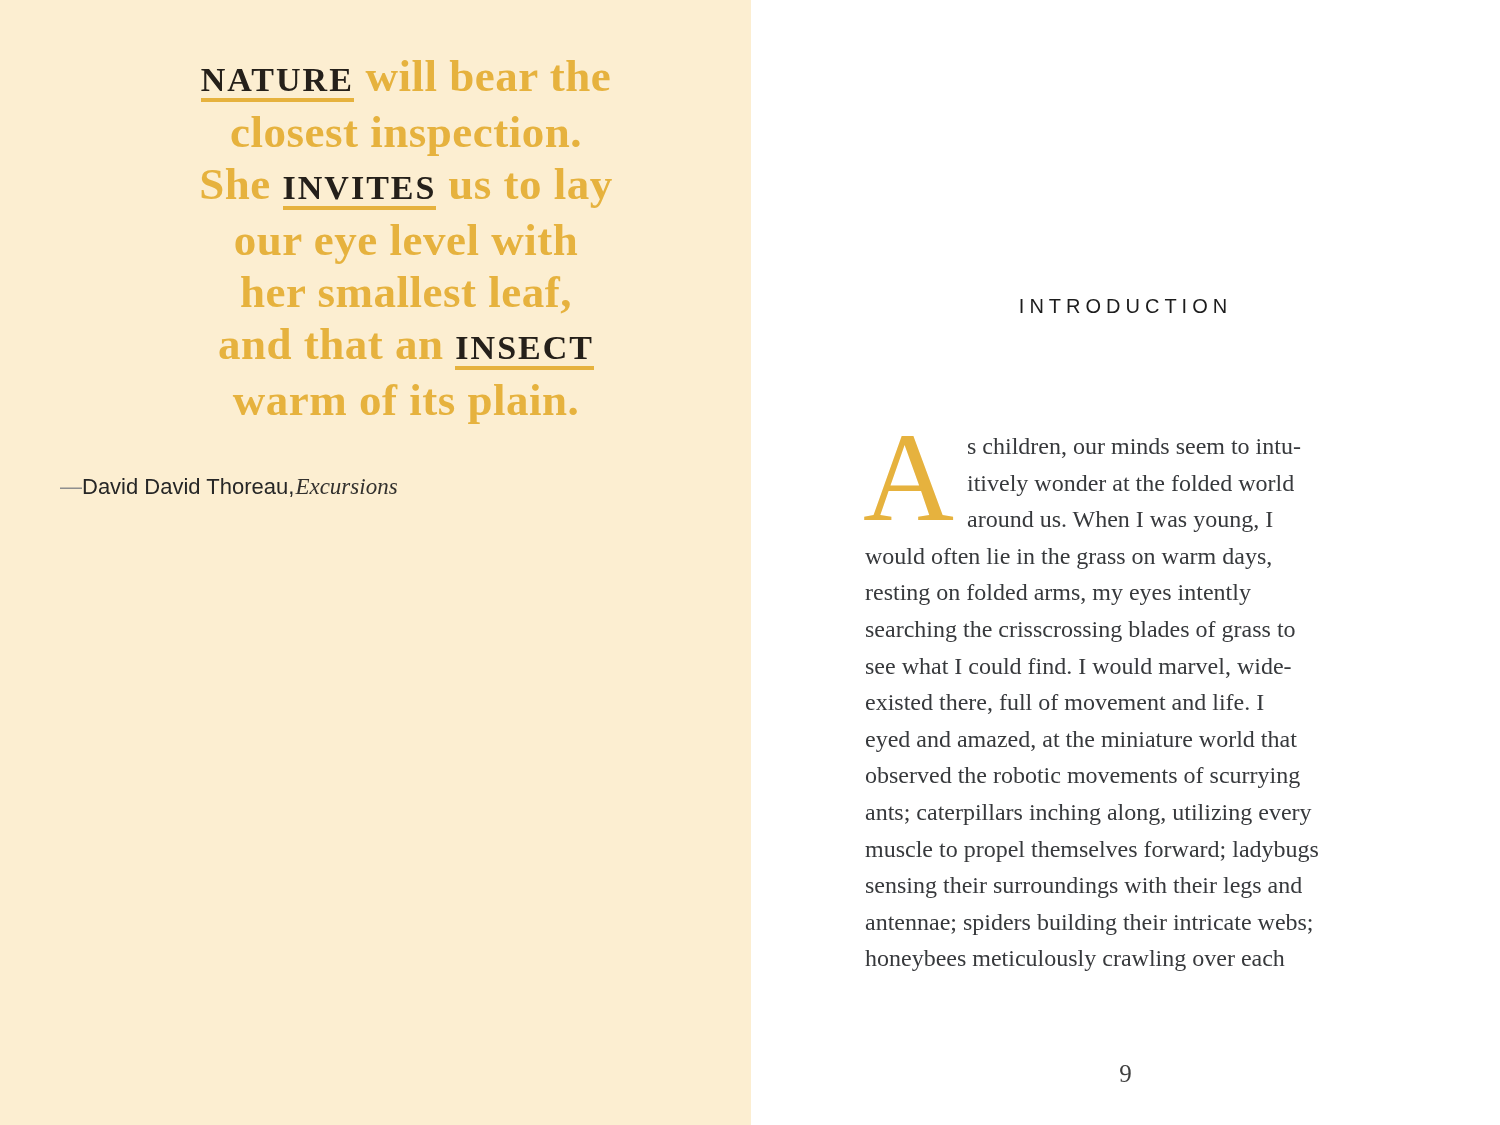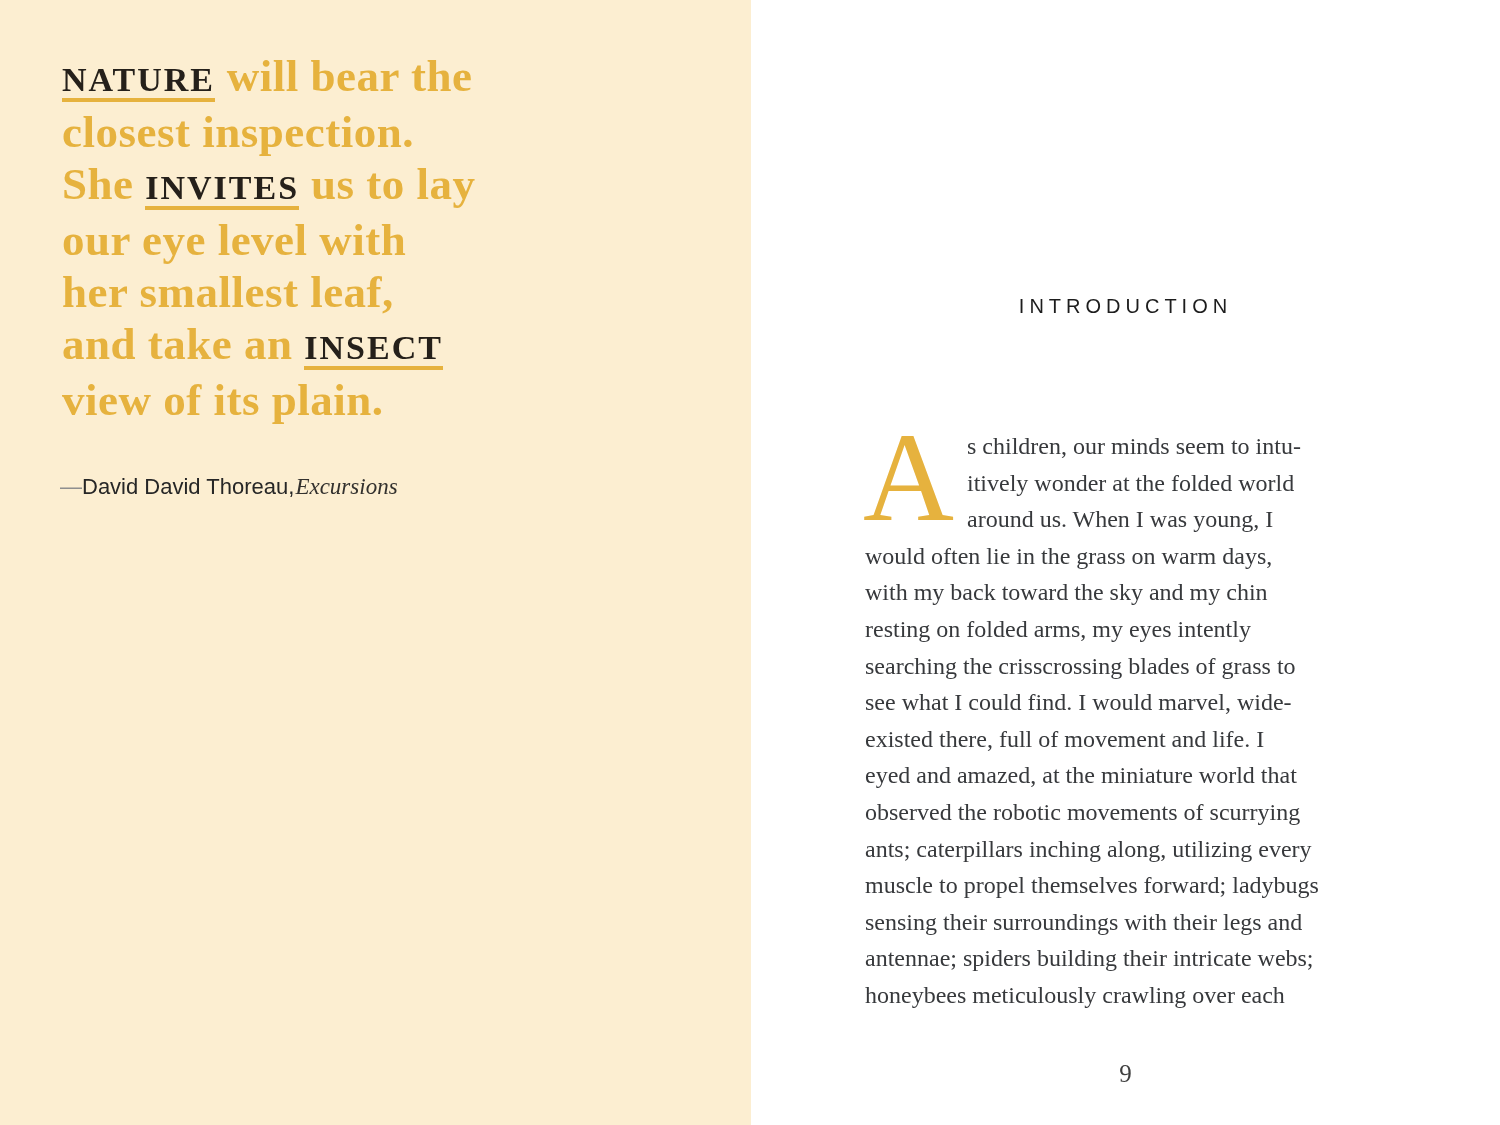--- a/index.html
+++ b/index.html
@@ -13,27 +13,28 @@
   }
   .spread { position: relative; width: 1500px; height: 1125px; }
 
   
   .left-page {
     position: absolute; left: 0; top: 0;
     width: 751px; height: 1125px;
     background: #FCEED1;
   }
   .quote {
-    position: absolute; left: 62px; top: 50px; width: 660px;
+    position: absolute; left: 76px; top: 50px; width: 660px;
     font-family: "Liberation Serif", serif;
     font-weight: 700;
     font-size: 45px;
     line-height: 52px;
     color: #E6B23E;
     letter-spacing: 0.5px;
+    text-align: center;
   }
   .quote-line { white-space: nowrap; }
   .qcaps {
     font-size: 34px;
     font-weight: 700;
     letter-spacing: 2px;
     color: #25201A;
     border-bottom: 4px solid #E6B23E;
     padding-bottom: 0px;
   }
@@ -106,35 +107,34 @@
 
 <div class="spread">
 
   <div class="left-page">
     <div class="quote">
       <div class="quote-line"><span></span><span class="qcaps">NATURE</span><span> will bear the</span></div>
       <div class="quote-line"><span>closest inspection.</span></div>
       <div class="quote-line"><span>She </span><span class="qcaps">INVITES</span><span> us to lay</span></div>
       <div class="quote-line"><span>our eye level with</span></div>
       <div class="quote-line"><span>her smallest leaf,</span></div>
-      <div class="quote-line"><span>and take an </span><span class="qcaps">INSECT</span><span></span></div>
-      <div class="quote-line"><span>view of its plain.</span></div>
+      <div class="quote-line"><span>and that an </span><span class="qcaps">INSECT</span><span></span></div>
+      <div class="quote-line"><span>warm of its plain.</span></div>
     </div>
     <div class="attribution"><span class="dash">—</span><span class="name">David David Thoreau,</span><span class="work">Excursions</span></div>
   </div>
 
   <div class="right-page">
     <div class="chapter-heading">INTRODUCTION</div>
     <div class="body-block">
       <span class="dropcap">A</span>
       <div class="body-line indent">s children, our minds seem to intu-</div>
       <div class="body-line indent">itively wonder at the folded world</div>
       <div class="body-line indent">around us. When I was young, I</div>
       <div class="body-line">would often lie in the grass on warm days,</div>
-      <div class="body-line">with my back toward the sky and my chin</div>
       <div class="body-line">resting on folded arms, my eyes intently</div>
       <div class="body-line">searching the crisscrossing blades of grass to</div>
       <div class="body-line">see what I could find. I would marvel, wide-</div>
       <div class="body-line">existed there, full of movement and life. I</div>
       <div class="body-line">eyed and amazed, at the miniature world that</div>
       <div class="body-line">observed the robotic movements of scurrying</div>
       <div class="body-line">ants; caterpillars inching along, utilizing every</div>
       <div class="body-line">muscle to propel themselves forward; ladybugs</div>
       <div class="body-line">sensing their surroundings with their legs and</div>
       <div class="body-line">antennae; spiders building their intricate webs;</div>

